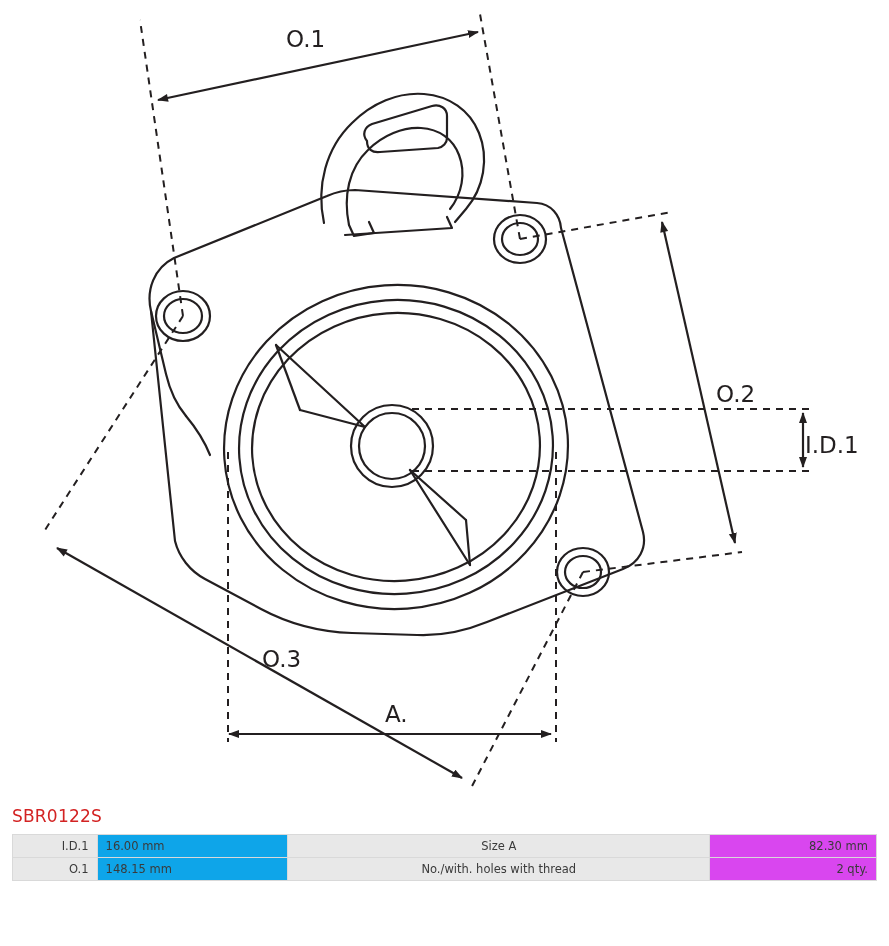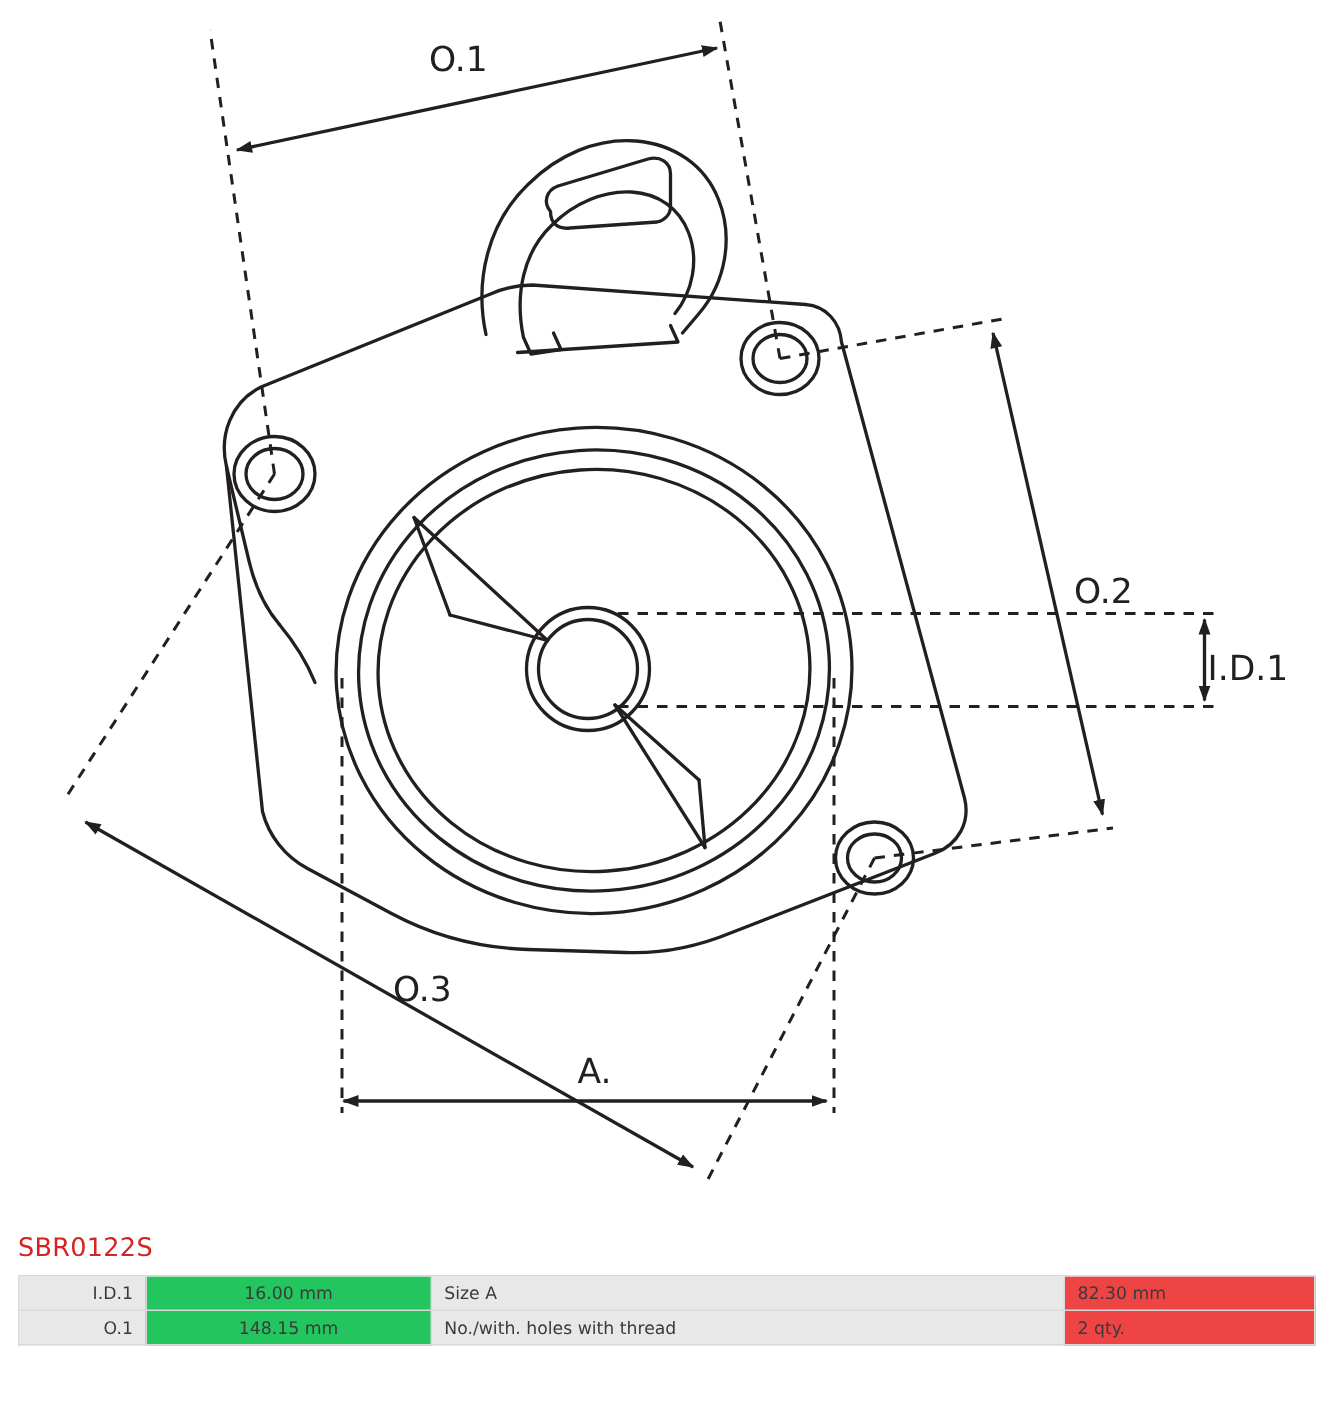--- a/index.html
+++ b/index.html
@@ -28,21 +28,20 @@
   .dim-label {
     font-family: "DejaVu Sans", "Liberation Sans", sans-serif;
     font-size: 23px;
     fill: #231f20;
   }
   #part-info {
     position: absolute;
     left: 0;
     top: 806px;
     width: 889px;
-    margin-top: 16px;
   }
   #part-code {
     font-size: 17px;
     color: #d32323;
     padding: 0 0 8px 12px;
     letter-spacing: 0.2px;
   }
   table.spec-table {
     border-collapse: collapse;
     width: 865px;
@@ -55,31 +54,32 @@
     padding: 0 8px;
     color: #3a3a3a;
     white-space: nowrap;
   }
   td.k {
     background: #e8e8e8;
     text-align: right;
     width: 70px;
   }
   td.v {
-    background: #22c55e;
-    text-align: center;
+    background: #0ea5e9;
+    text-align: left;
     width: 180px;
   }
   td.k2 {
     background: #e8e8e8;
-    text-align: left;
+    text-align: center;
     width: 420px;
   }
   td.v2 {
-    background: #ef4444;
+    background: #d946ef;
+    text-align: right;
     width: 155px;
   }
 </style>
 </head>
 <body>
 
 <div id="drawing-area">
   <svg width="889" height="800" viewBox="0 0 889 800" xmlns="http://www.w3.org/2000/svg">
     <defs>
       <marker id="arrHead" markerWidth="12" markerHeight="12" refX="10" refY="4" orient="auto" markerUnits="userSpaceOnUse">

